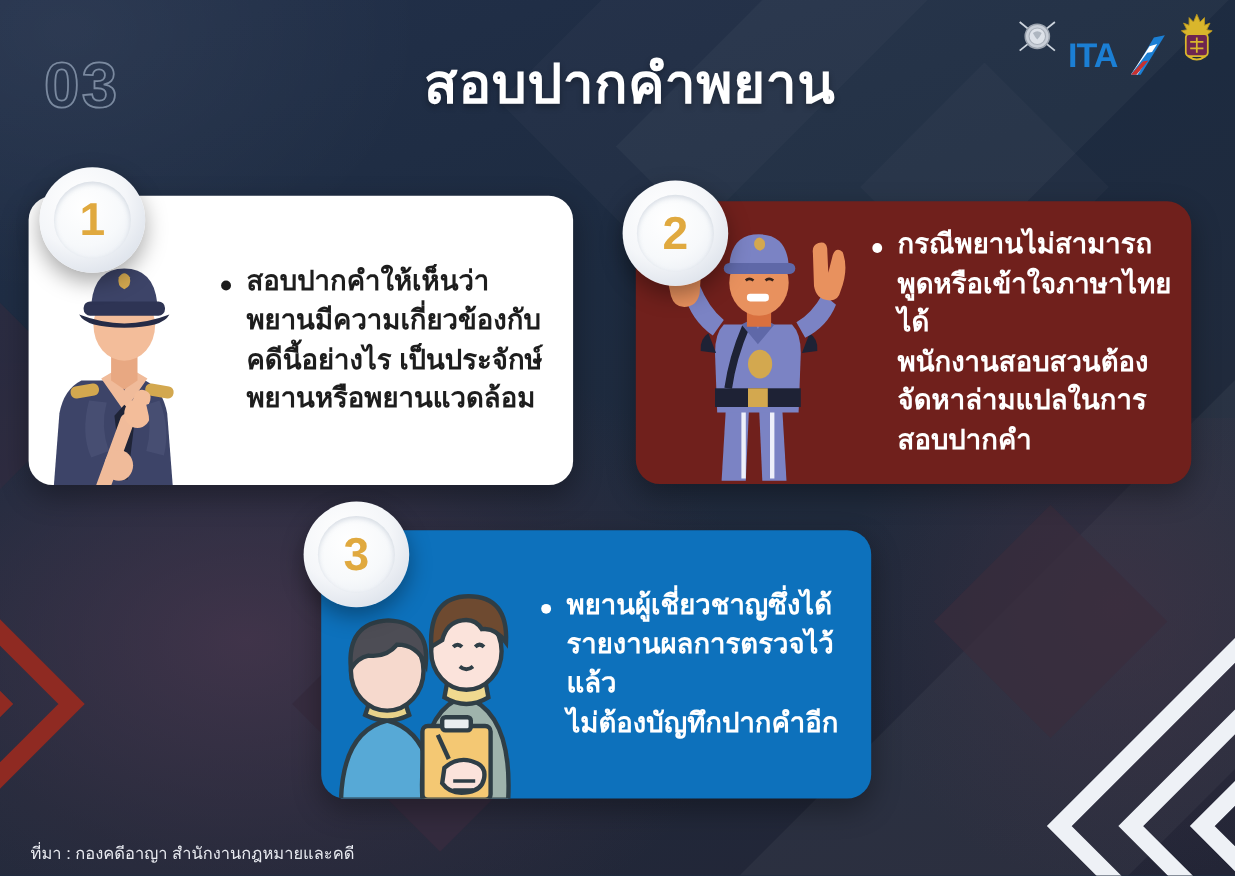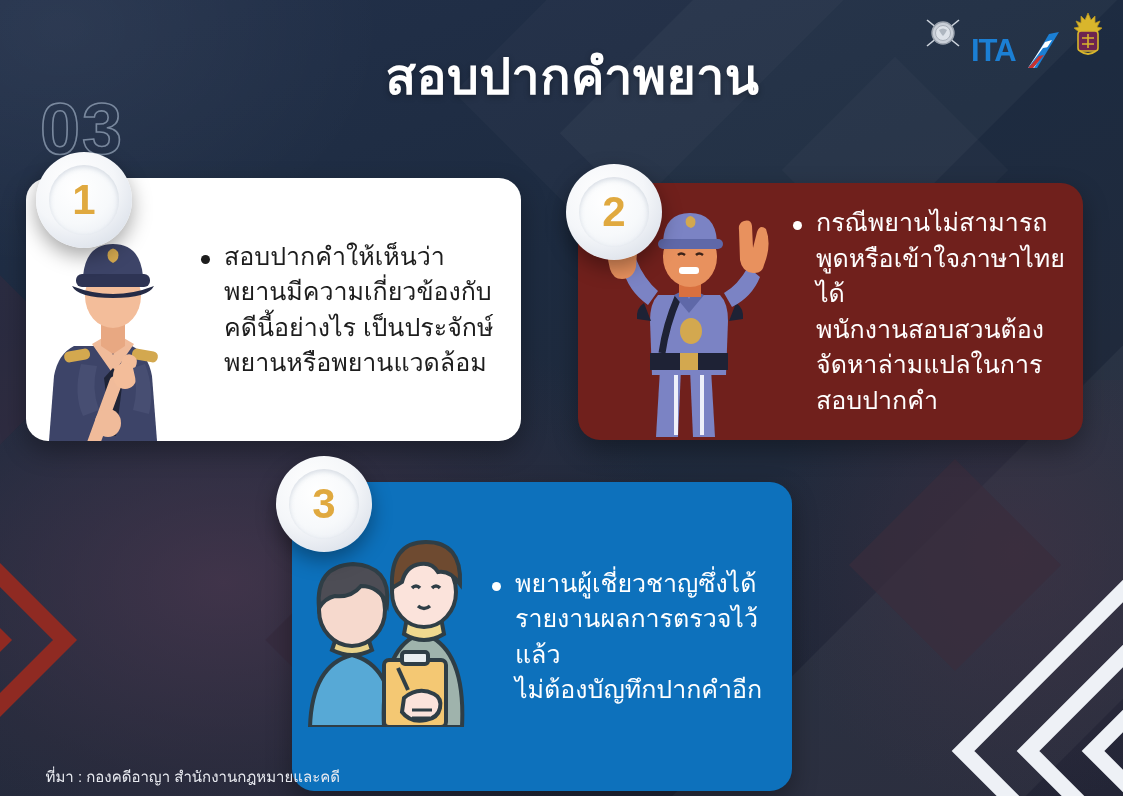--- a/index.html
+++ b/index.html
@@ -57,25 +57,24 @@
   .glow-tl {
     position:absolute; left:-120px; top:-140px; width:520px; height:420px;
     background:radial-gradient(ellipse at 35% 40%, rgba(255,255,255,.05) 0%, rgba(255,255,255,0) 68%);
   }
 
   
   .header { position:absolute; left:0; top:0; width:100%; height:140px; }
 
   .section-num {
     position:absolute; left:40px; top:44px;
-    font-size:72px; font-weight:700; letter-spacing:2px;
+    font-size:58px; font-weight:700; letter-spacing:2px;
     color:transparent;
     -webkit-text-stroke:1.6px rgba(190,205,225,.55);
     font-family:"Liberation Sans", sans-serif;
-    margin-top:44px;
   }
 
   .page-title {
     position:absolute; left:0; top:50px; width:100%;
     text-align:center; color:#ffffff;
     font-size:50px; font-weight:700; line-height:1.1;
     letter-spacing:.5px;
     text-shadow:0 2px 6px rgba(0,0,0,.3);
     padding-left:22px;
   }
@@ -90,40 +89,40 @@
 
   
   .card {
     position:absolute; border-radius:22px;
     box-shadow:0 10px 26px rgba(0,0,0,.32);
     display:flex; align-items:center;
     overflow:hidden;
   }
   .card-1 { left:26px;  top:178px; width:495px; height:263px; background:#ffffff; }
   .card-2 { left:578px; top:183px; width:505px; height:257px; background:#70201c; }
-  .card-3 { left:292px; top:482px; width:500px; height:309px; background:#0d71bc; }
+  .card-3 { left:292px; top:482px; width:500px; height:244px; background:#0d71bc; }
 
   .card-art { flex:0 0 auto; height:100%; position:relative; }
   .card-1 .card-art { width:175px; }
   .card-2 .card-art { width:215px; }
   .card-3 .card-art { width:200px; }
 
   .card-text {
     flex:1 1 auto; display:flex; align-items:flex-start; gap:14px;
     padding-right:18px;
   }
   .bullet {
     flex:0 0 auto; width:9px; height:9px; border-radius:50%;
     margin-top:16px;
   }
   .card-1 .bullet { background:#1d1d1d; }
   .card-2 .bullet, .card-3 .bullet { background:#ffffff; }
 
   .card-body {
-    font-size:25px; line-height:1.42; font-weight:400;
+    font-size:25px; line-height:1.42; font-weight:700;
     white-space:pre-line;
   }
   .card-1 .card-body { color:#1d1d1d; }
   .card-2 .card-body, .card-3 .card-body { color:#ffffff; }
 
   
   .badge {
     position:absolute; width:96px; height:96px; border-radius:50%;
     background:radial-gradient(circle at 38% 32%, #ffffff 0%,#f4f6f9 48%,#dfe4ec 78%,#cfd6e1 100%);
     box-shadow:0 8px 20px rgba(0,0,0,.35);
@@ -141,21 +140,21 @@
     font-family:"Liberation Sans", sans-serif;
     line-height:1;
   }
   .badge-1 { left:36px;  top:152px; }
   .badge-2 { left:566px; top:164px; }
   .badge-3 { left:276px; top:456px; }
 
   
   .footer {
     position:absolute; left:10px; bottom:8px;
-    color:#e8eaf0; text-align:right; width:330px;
+    color:#e8eaf0; text-align:center; width:330px;
   }
   .footer-line1 { font-size:15px; line-height:1.5; }
   .footer-line2 { font-size:15px; line-height:1.5; letter-spacing:.3px; }
 </style>
 </head>
 <body>
 
 <div class="bg">
   <div class="bg-base"></div>
   <div class="glow-tl"></div>

